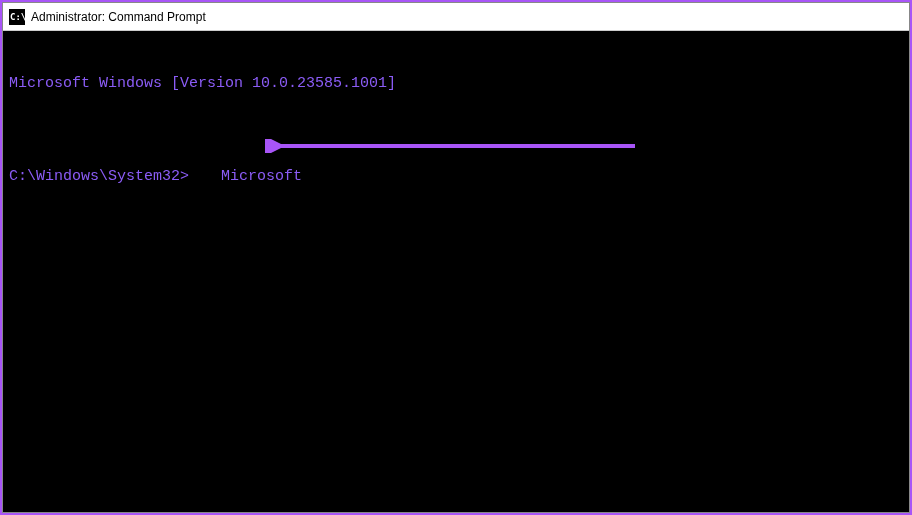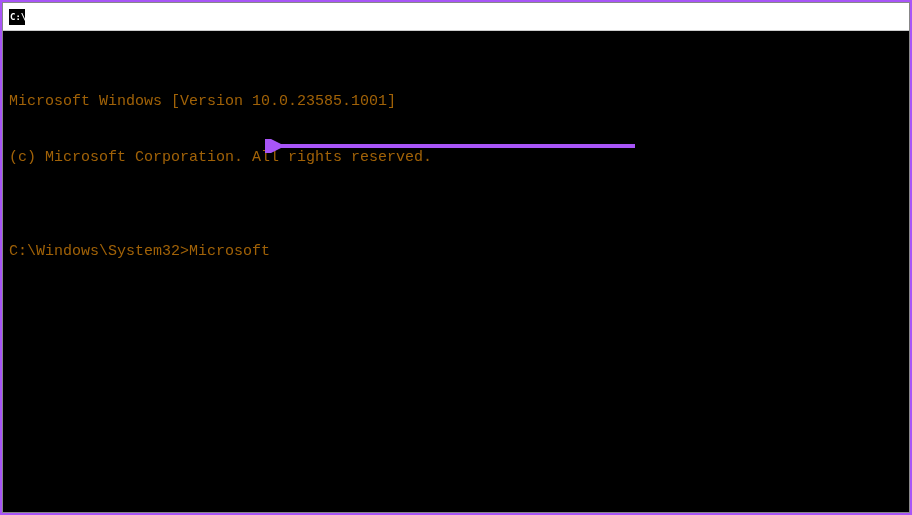--- a/index.html
+++ b/index.html
@@ -45,33 +45,34 @@
       width: 16px;
       height: 16px;
     }
     .titlebar-text {
       font-size: 12px;
       color: #000;
     }
     .terminal {
       flex: 1;
       background: #000;
-      color: #a16207;
+      color: #8b5cf6;
       font-family: Consolas, "Courier New", monospace;
       font-size: 15px;
       line-height: 1.25;
-      padding: 24px 6px;
+      padding: 6px 6px;
       position: relative;
       white-space: pre;
     }
     .terminal-line {
       display: block;
     }
     .prompt-line {
       display: flex;
+      gap: 32px;
     }
     .annotation-arrow {
       position: absolute;
       top: 108px;
       left: 262px;
       width: 370px;
       height: 14px;
       pointer-events: none;
     }
   </style>
@@ -79,24 +80,24 @@
 <body>
 
 <div class="window">
   <div class="titlebar">
     <span class="titlebar-icon">
       <svg viewBox="0 0 16 16">
         <rect x="0" y="0" width="16" height="16" fill="#000"></rect>
         <text x="1" y="11" font-size="9" fill="#fff" font-family="Consolas,monospace" font-weight="bold">C:\</text>
       </svg>
     </span>
+    <span class="titlebar-text">Administrator: Command Prompt</span>
   </div>
   <div class="terminal">
     <span class="terminal-line">Microsoft Windows [Version 10.0.23585.1001]</span>
-    <span class="terminal-line">(c) Microsoft Corporation. All rights reserved.</span>
     <span class="terminal-line"></span>
     <span class="prompt-line"><span>C:\Windows\System32&gt;</span><span>Microsoft</span></span>
 
     <svg class="annotation-arrow" viewBox="0 0 370 14">
       <defs>
         <marker id="arrowhead" markerWidth="10" markerHeight="10" refX="2" refY="5" orient="auto">
           <polygon points="10 0, 0 5, 10 10" fill="#a855f7"></polygon>
         </marker>
       </defs>
       <line x1="370" y1="7" x2="12" y2="7" stroke="#a855f7" stroke-width="4" marker-end="url(#arrowhead)"></line>

